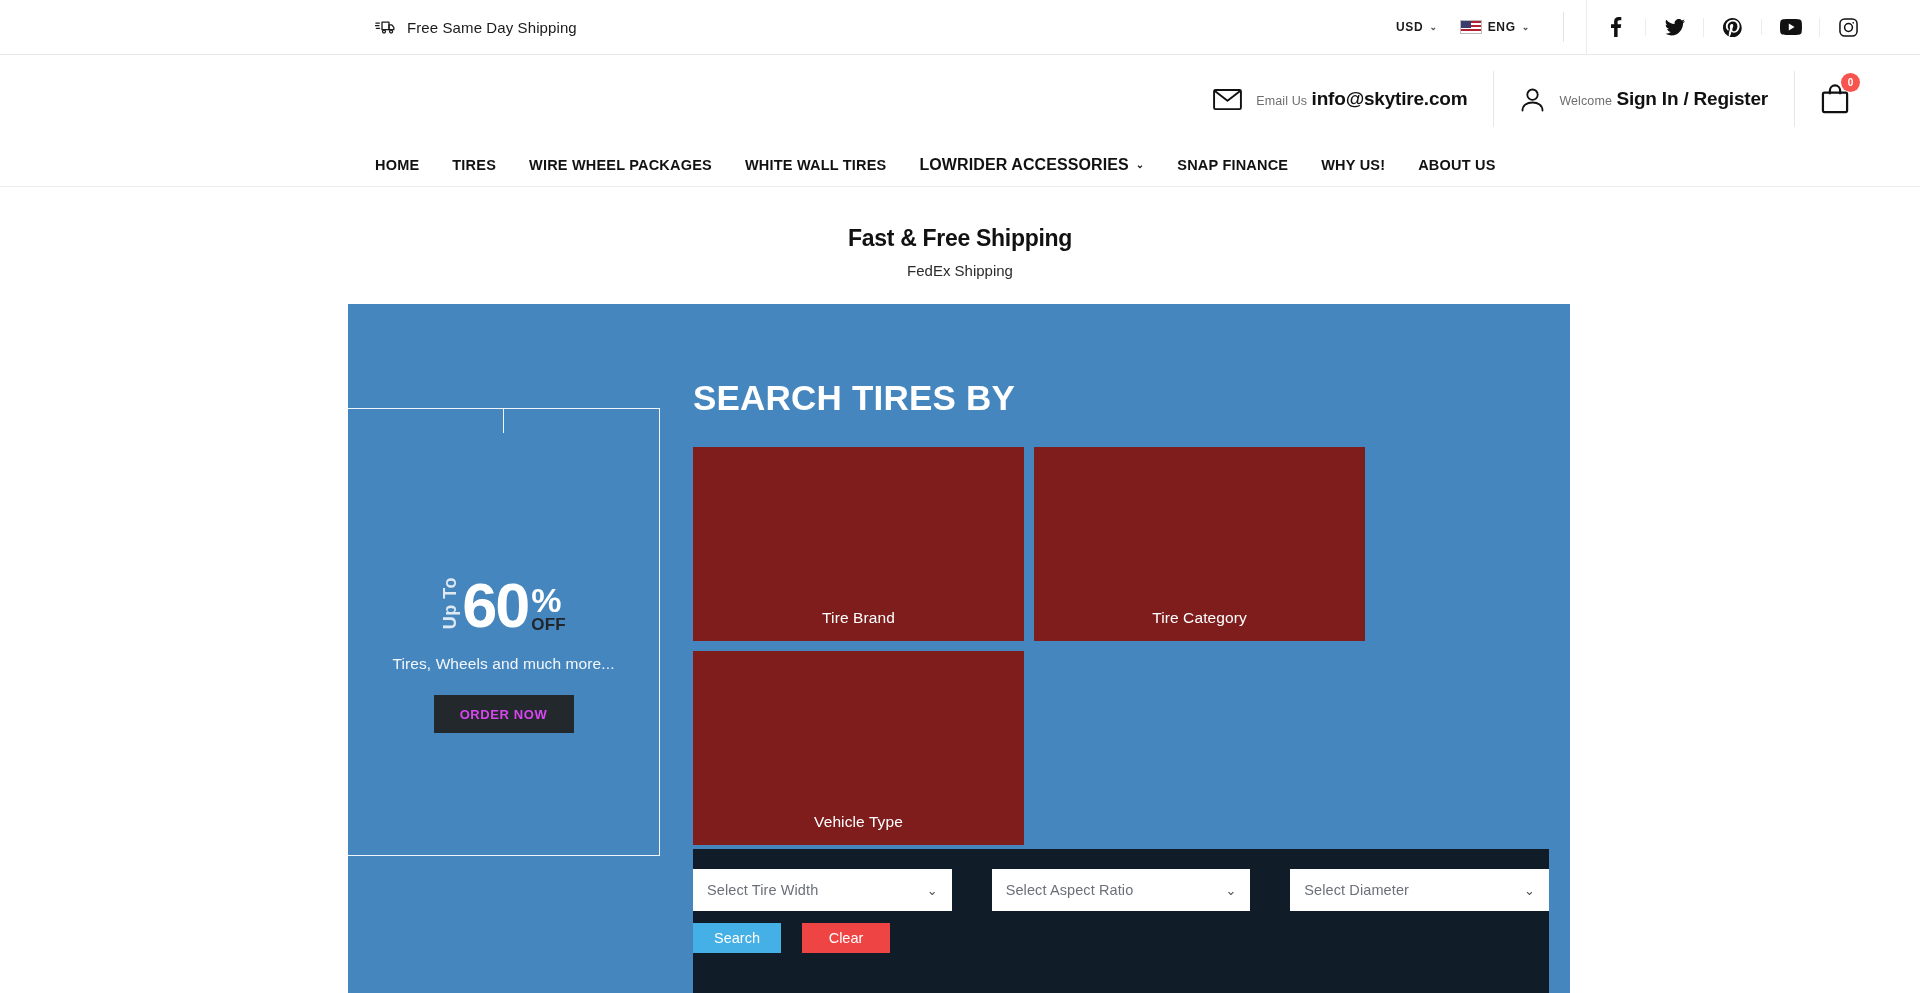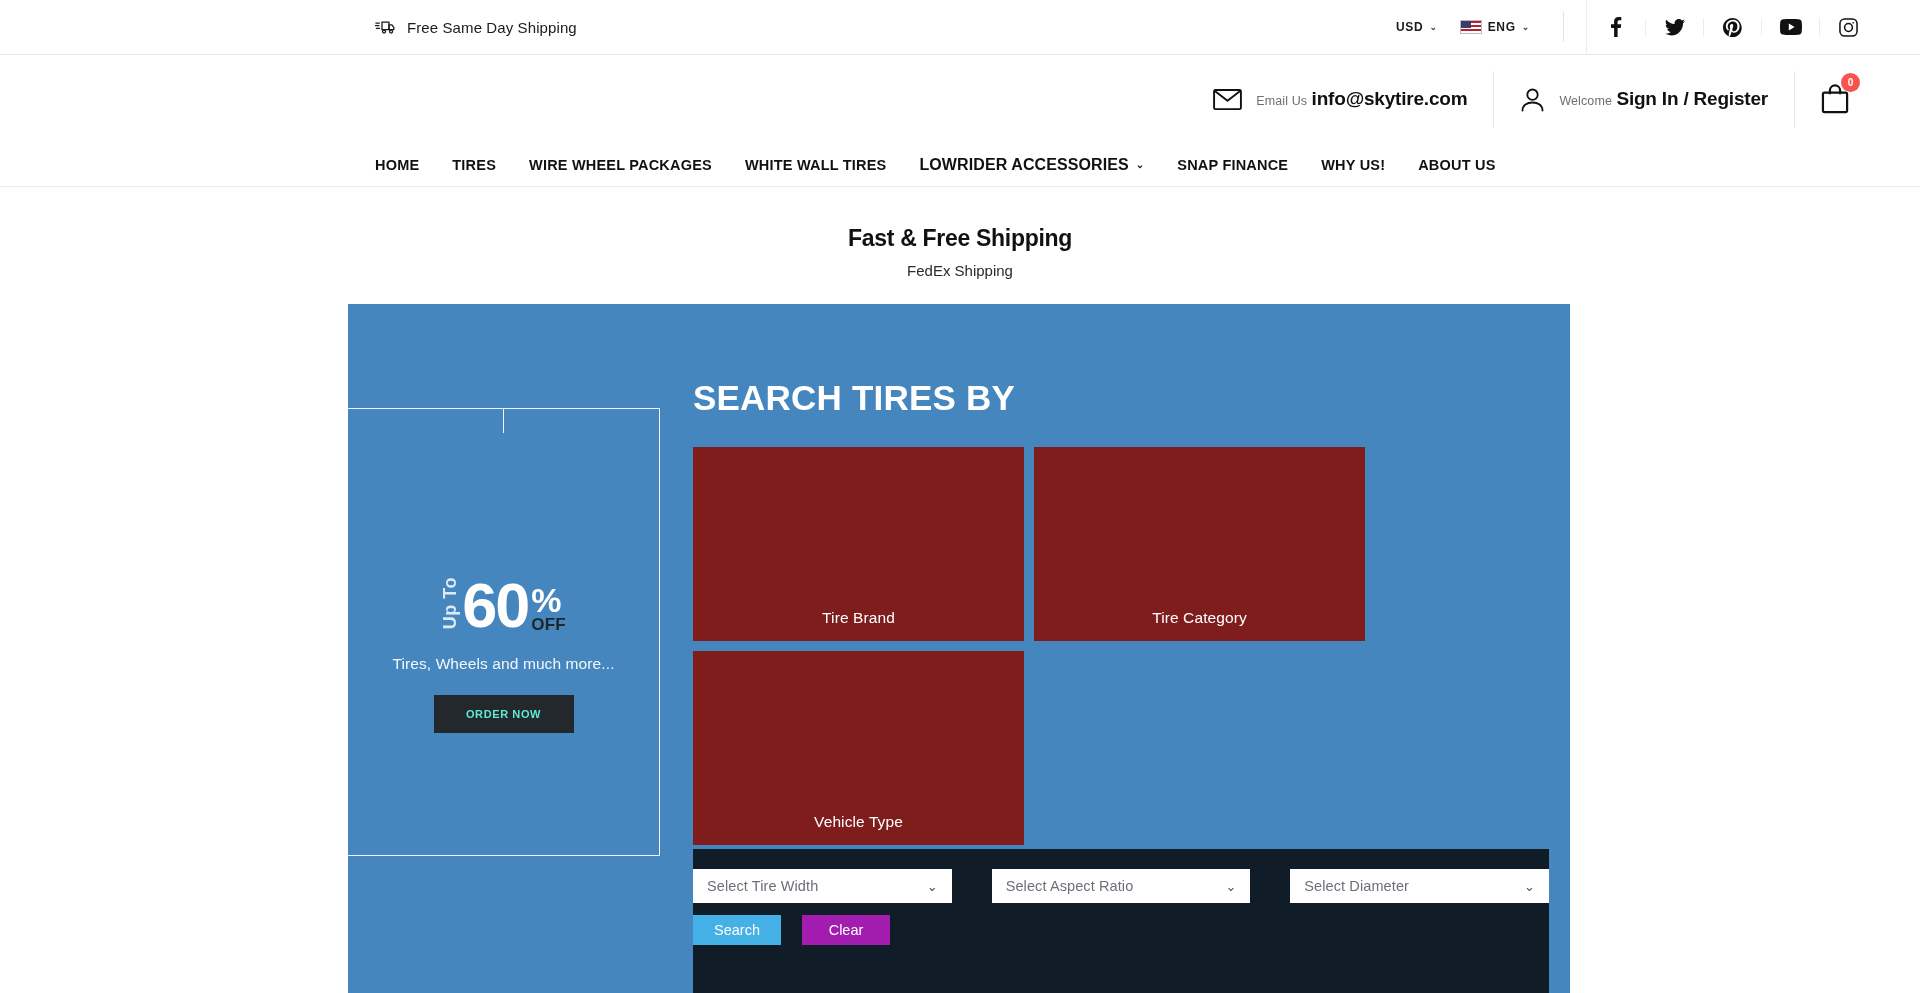--- a/index.html
+++ b/index.html
@@ -272,22 +272,22 @@
     font-size: 15.5px;
     color: #f3f7fb;
     margin-top: 22px;
     letter-spacing: .1px;
   }
   .order-btn {
     margin: 22px auto 0;
     width: 140px;
     height: 38px;
     background: #23282d;
-    color: #5eead4;
-    font-size: 11px;
+    color: #d946ef;
+    font-size: 13px;
     font-weight: bold;
     letter-spacing: .6px;
     display: flex;
     align-items: center;
     justify-content: center;
     cursor: pointer;
     border: none;
     font-family: inherit;
   }
 
@@ -339,21 +339,21 @@
     background: #101c28;
     padding: 20px 0 0 0;
   }
   .select-row {
     display: flex;
     gap: 40px;
     padding-left: 0;
   }
   .select-box {
     width: 272px;
-    height: 34px;
+    height: 42px;
     background: #ffffff;
     display: flex;
     align-items: center;
     padding: 0 14px;
     cursor: pointer;
   }
   .select-box .sel-text {
     font-size: 14.5px;
     color: #6b7078;
     letter-spacing: .1px;
@@ -374,21 +374,21 @@
     display: flex;
     align-items: center;
     justify-content: center;
     font-size: 14.5px;
     color: #ffffff;
     cursor: pointer;
     border: none;
     font-family: inherit;
   }
   .act-btn.search { background: #44b0e5; }
-  .act-btn.clear  { background: #a21caf; }
+  .act-btn.clear  { background: #ef4444; }
 
   svg { display: block; }
 </style>
 </head>
 <body>
 
 <div class="topbar">
   <div class="shipping-note">
     <span>
       <svg width="21" height="16" viewBox="0 0 24 18" fill="none" stroke="#1b1b1b" stroke-width="1.5" stroke-linecap="round" stroke-linejoin="round">

